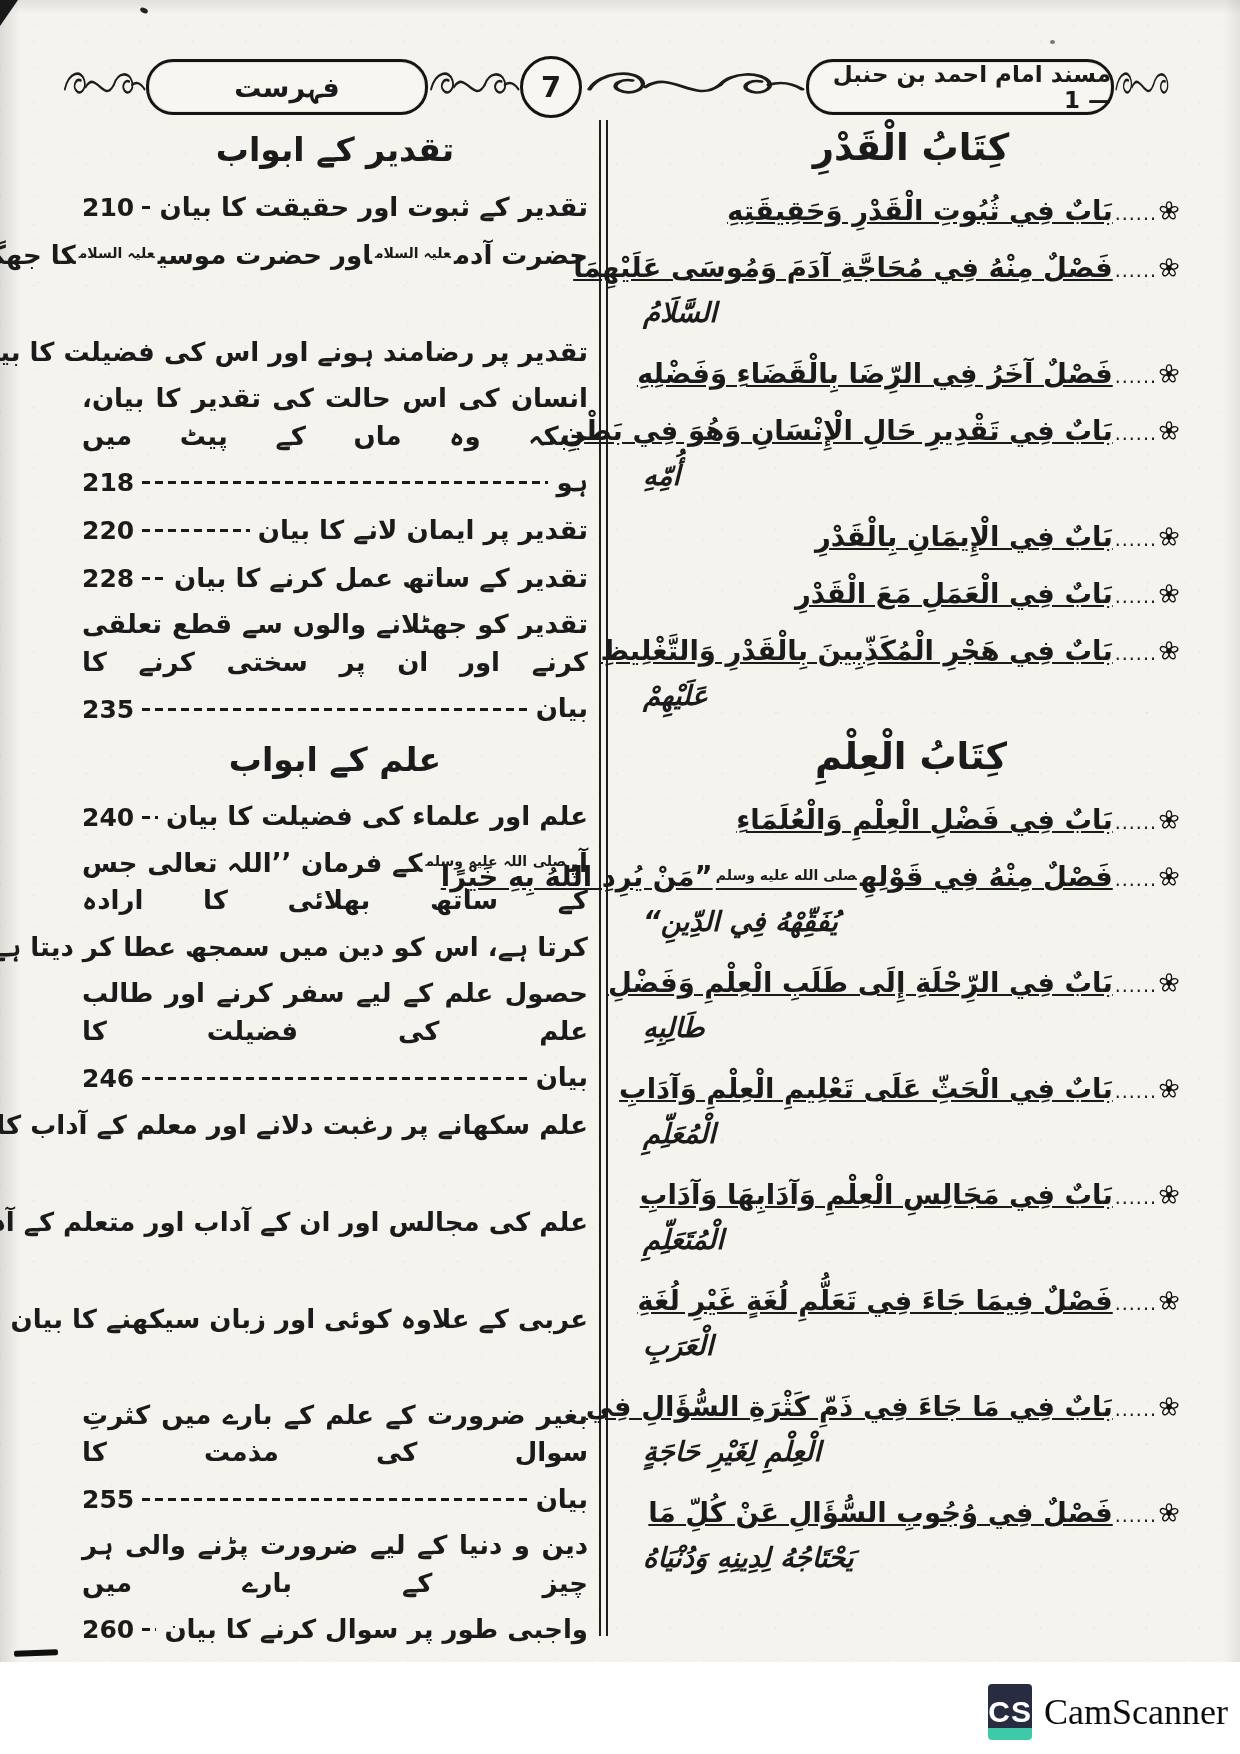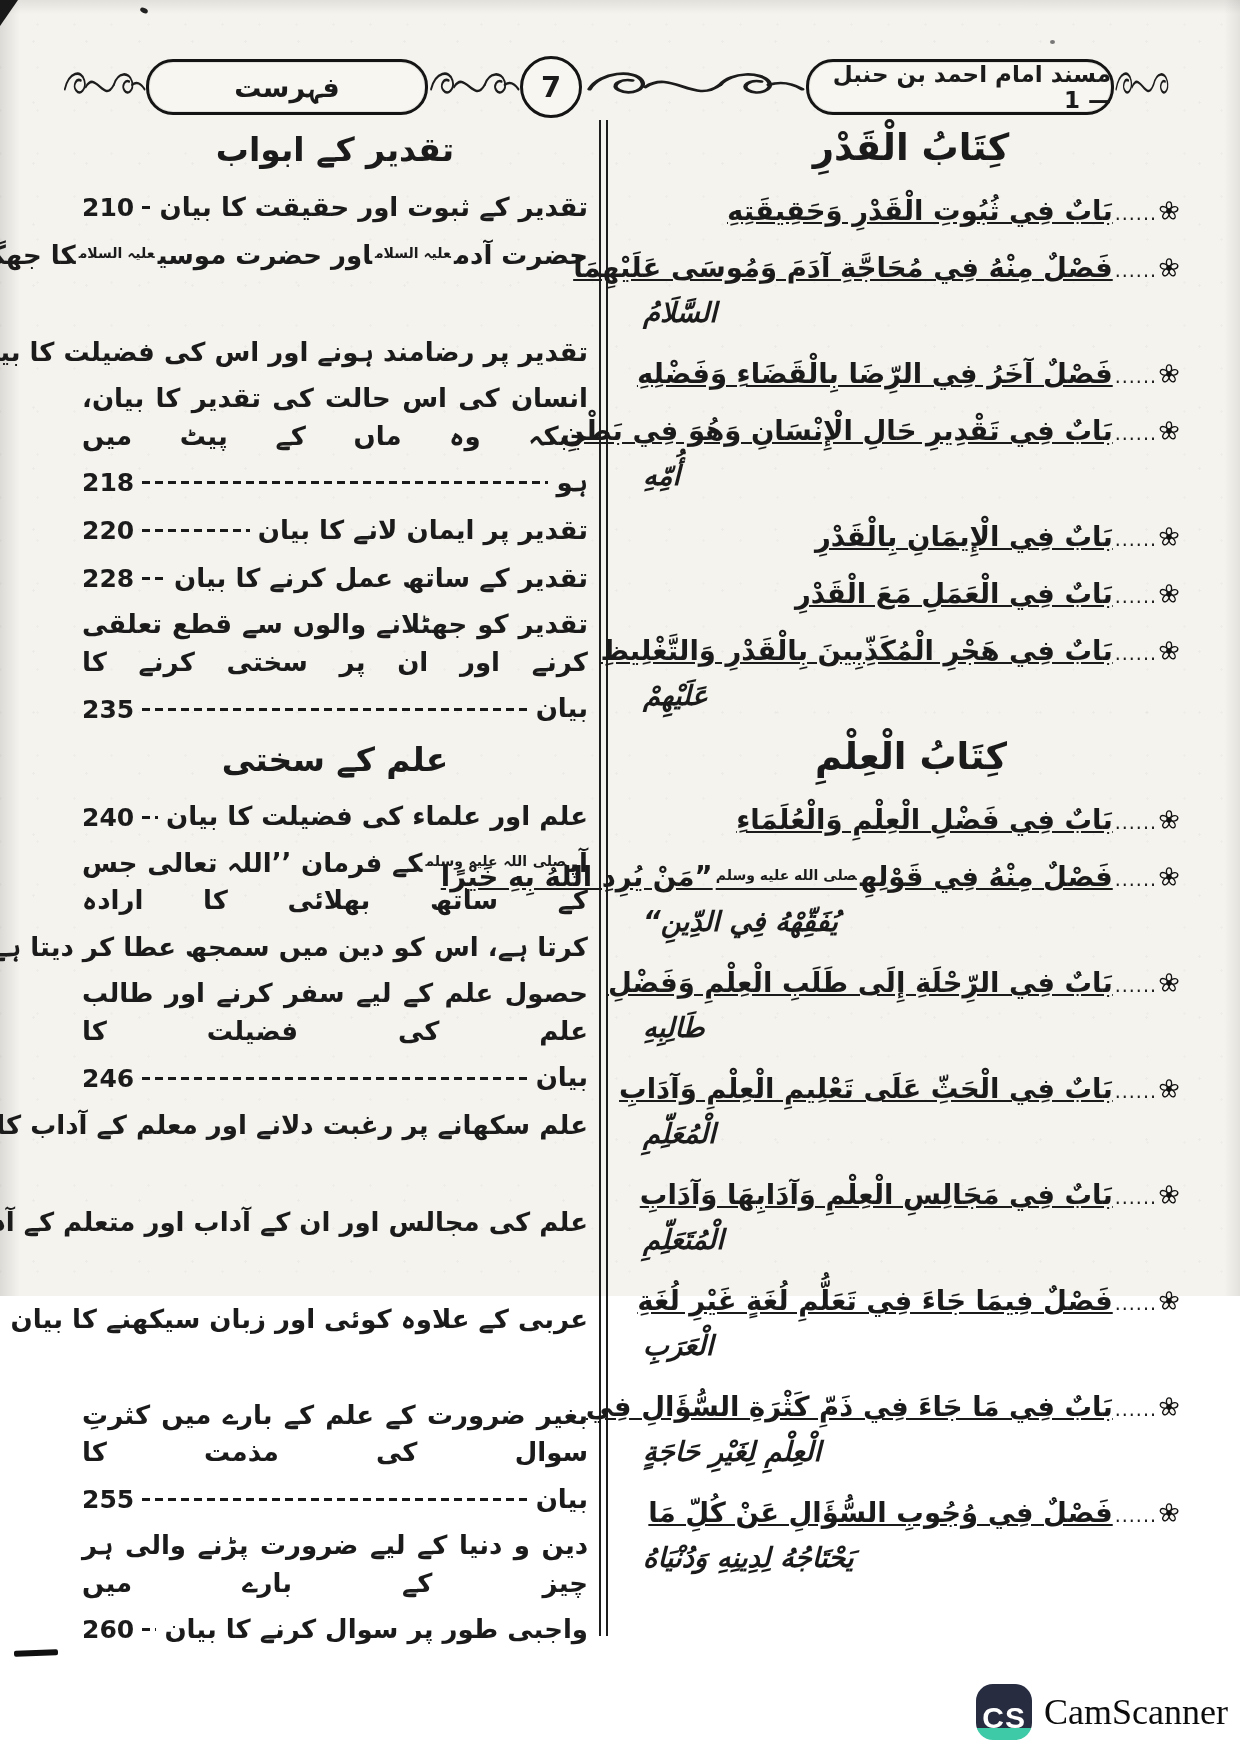--- a/index.html
+++ b/index.html
@@ -1,19 +1,19 @@
 <!DOCTYPE html>
 <html lang="ur"><head>
 <meta charset="utf-8">
 <style>
   html,body{margin:0;padding:0;background:#ffffff;}
   .page{position:relative;width:1240px;height:1754px;background:#ffffff;overflow:hidden;
         font-family:"DejaVu Sans",sans-serif;color:#1b1b1b;}
   
-  .paper{position:absolute;left:0;top:0;width:1240px;height:1296px;
+  .paper{position:absolute;left:0;top:0;width:1240px;height:1662px;
          background:
            linear-gradient(90deg,rgba(0,0,0,.10),rgba(0,0,0,0) 20px),
            linear-gradient(270deg,rgba(0,0,0,.07),rgba(0,0,0,0) 16px),
            linear-gradient(180deg,rgba(0,0,0,.08),rgba(0,0,0,0) 14px),
            radial-gradient(rgba(0,0,0,.030) 1px,transparent 1.3px),
            radial-gradient(rgba(0,0,0,.022) 1px,transparent 1.2px),
            #f5f3ee;
          background-size:auto,auto,auto,53px 61px,37px 43px,auto;
          background-position:0 0,0 0,0 0,7px 11px,19px 3px,0 0;}
   
@@ -66,23 +66,23 @@
   .art-corner{position:absolute;left:0;top:0;width:0;height:0;
               border-top:26px solid #191919;border-right:18px solid transparent;}
   .art-dot1{position:absolute;left:140px;top:8px;width:8px;height:5px;background:#222;
             border-radius:50%;transform:rotate(24deg);}
   .art-dot2{position:absolute;left:1050px;top:40px;width:5px;height:4px;background:#777;
             border-radius:50%;}
   .art-dash{position:absolute;left:14px;top:1650px;width:44px;height:6px;background:#101010;
             border-radius:2px;transform:rotate(-2deg);}
   
   .scan-footer{position:absolute;right:12px;top:1684px;display:flex;align-items:center;gap:12px;}
-  .cs-icon{width:56px;height:56px;border-radius:17px;
+  .cs-icon{width:44px;height:56px;border-radius:4px;
            background:linear-gradient(180deg,#272c40 0,#272c40 44px,#3ec9a7 44px,#3ec9a7 56px);
-           display:flex;align-items:flex-end;justify-content:center;}
+           display:flex;align-items:center;justify-content:center;}
   .cs-icon span{color:#ffffff;font-size:30px;font-weight:bold;line-height:44px;
            font-family:"Liberation Sans",sans-serif;letter-spacing:1px;}
   .cs-text{font-family:Liberation Serif, serif;font-size:36px;color:#0c0c0c;}
 </style>
 </head>
 <body>
 
 <div class="page">
   <div class="paper">
 
@@ -476,21 +476,21 @@
 
       <div class="ur-line fill">
         <span class="ur-text">تقدیر کو جھٹلانے والوں سے قطع تعلقی کرنے اور ان پر سختی کرنے کا</span>
       </div>
       <div class="ur-line">
         <span class="ur-text">بیان</span>
         <span class="leader"></span>
         <span class="pg">235</span>
       </div>
 
-      <div class="ur-heading">علم کے سختی</div>
+      <div class="ur-heading">علم کے ابواب</div>
 
       <div class="ur-line">
         <span class="ur-text">علم اور علماء کی فضیلت کا بیان</span>
         <span class="leader"></span>
         <span class="pg">240</span>
       </div>
 
       <div class="ur-line fill">
         <span class="ur-text"><span>آپ</span><span class="honorific">صلی اللہ علیہ وسلم</span><span>کے فرمان ’’اللہ تعالی جس کے ساتھ بھلائی کا ارادہ</span></span>
       </div>

